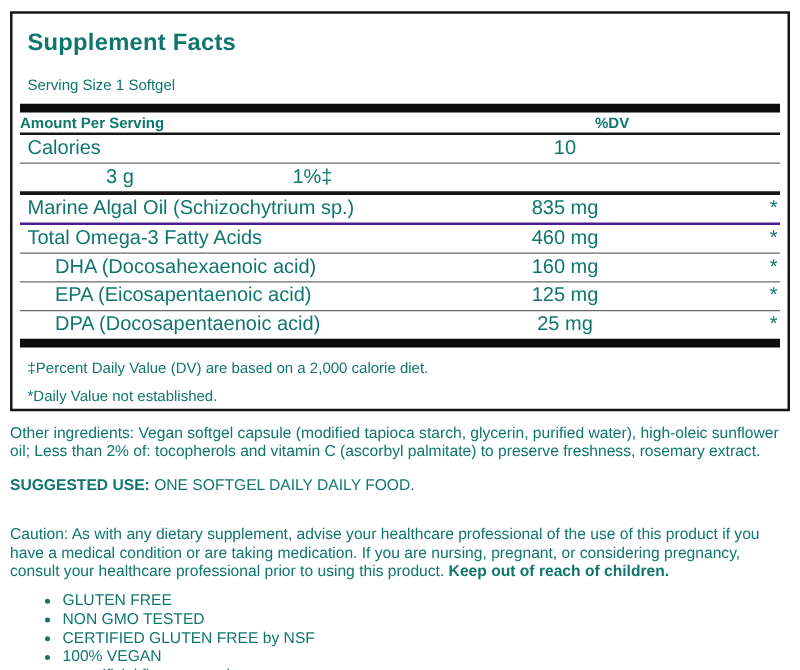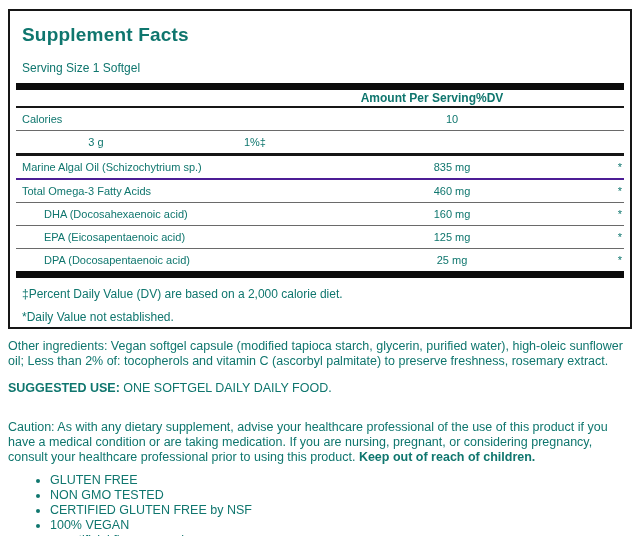--- a/index.html
+++ b/index.html
@@ -29,25 +29,25 @@
     margin:15px 0 8px 6px;
     font-size:12px;
   }
   .thick-bar { height:7px; background:#0b0b0b; }
   .hdr-row {
     display:flex; align-items:center;
     height:16px;
     border-bottom:2px solid #161616;
     font-size:12px; font-weight:bold;
   }
-  .hdr-amount { width:460px; text-align:right; }
+  .hdr-amount { width:460px; text-align:left; }
   .hdr-dv { flex:1; text-align:left; padding-right:2px; }
   .t-row {
     display:flex; align-items:center;
-    height:22px; font-size:11px;
+    height:22px; font-size:16px;
   }
   .t-name { flex:1; padding-left:6px; }
   .t-row.indent .t-name { padding-left:28px; }
   .t-amount { width:160px; text-align:center; }
   .t-dv { width:90px; text-align:right; padding-right:2px; }
   .sep1 { border-bottom:1px solid #6a6a6a; }
   .sep2 { border-bottom:2px solid #4c1d95; }
   .sep3 { border-bottom:3px solid #161616; }
   .footnote {
     margin:9px 0 0 6px;

